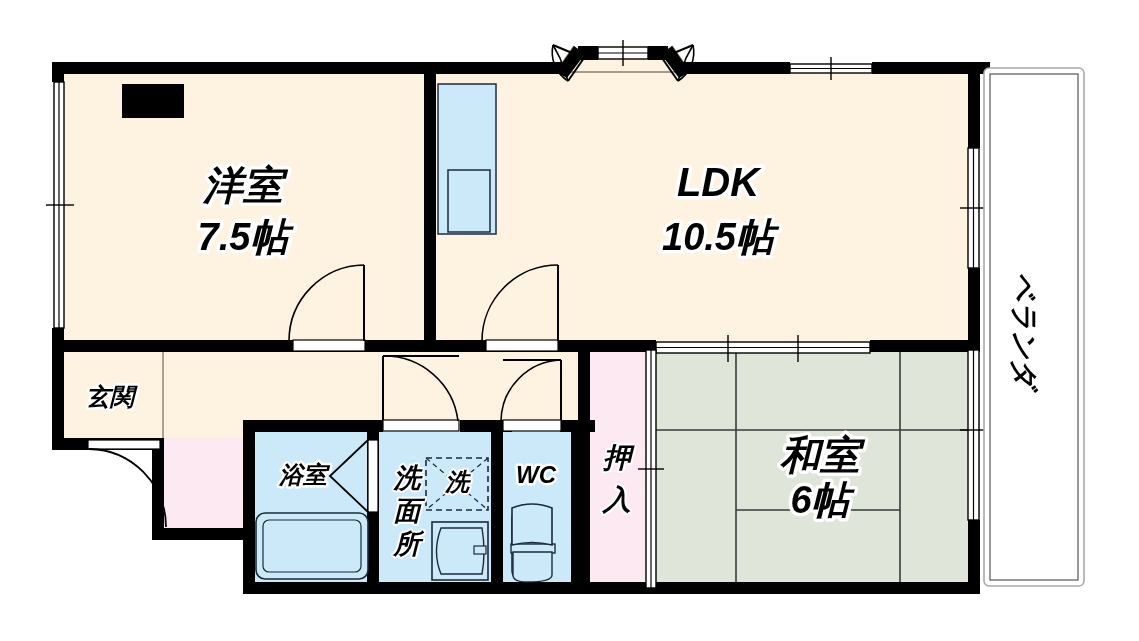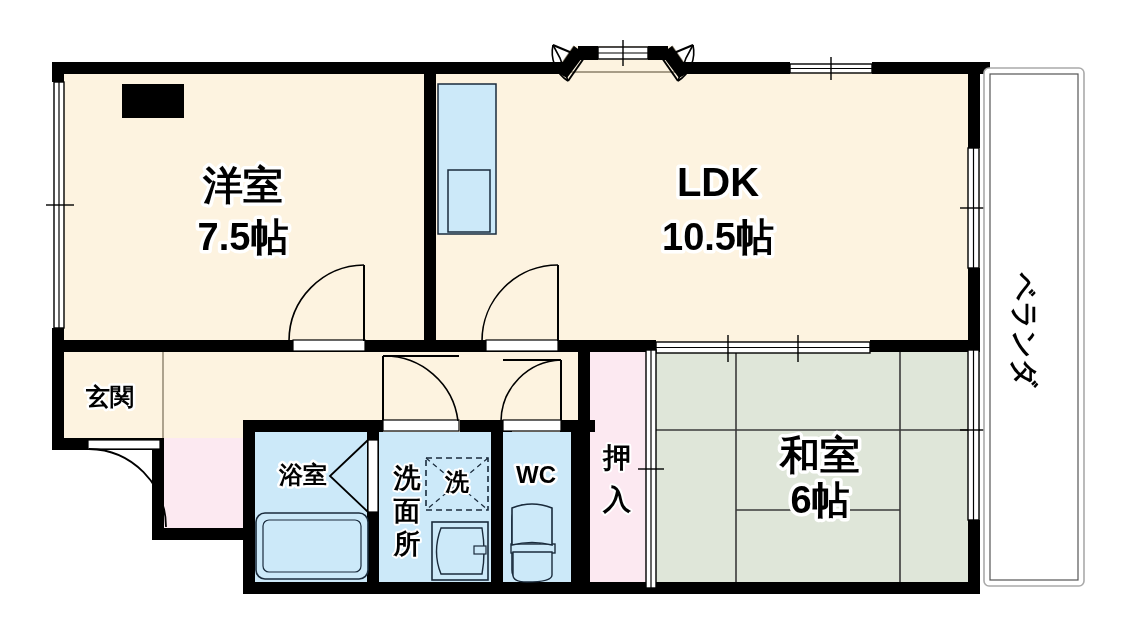--- a/index.html
+++ b/index.html
@@ -10,20 +10,21 @@
   }
   body {
     font-family: "Liberation Sans", sans-serif;
   }
   #floorplan-root {
     position: relative;
     width: 1139px;
     height: 641px;
     background: #bef264;
     overflow: hidden;
+    font-style: italic;
   }
   #floorplan-svg {
     display: block;
     width: 1139px;
     height: 641px;
   }
   .room-label {
     font-family: "Liberation Sans", sans-serif;
     font-weight: bold;
     fill: #000000;

